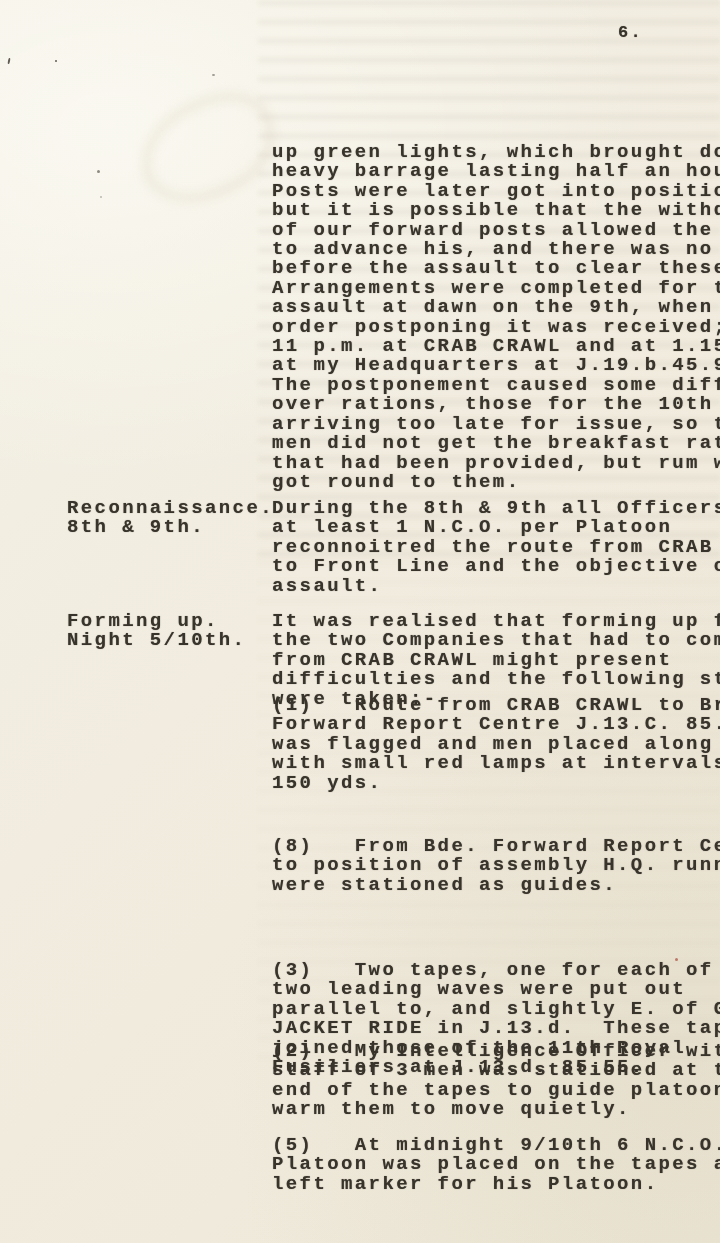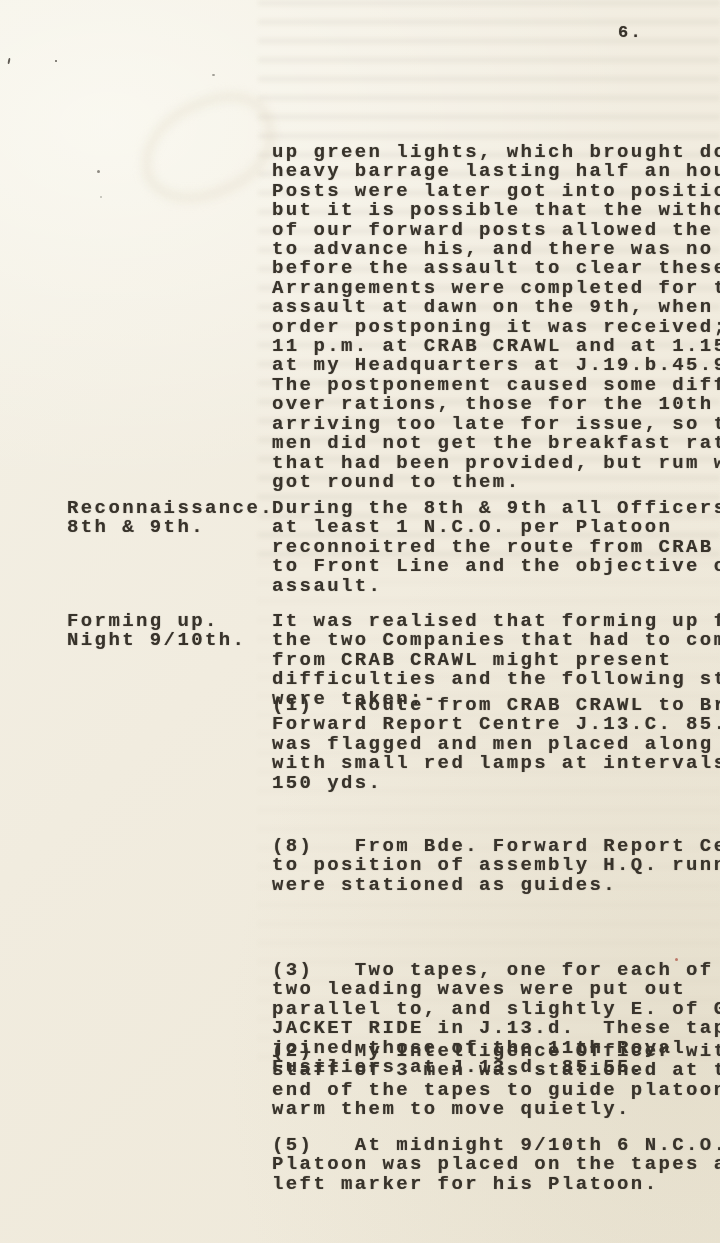--- a/index.html
+++ b/index.html
@@ -129,21 +129,21 @@
 
 <div id="sec1-label" class="typewritten margin-col">Reconnaissance.
 8th &amp; 9th.</div>
 <div id="sec1-body" class="typewritten body-col">During the 8th &amp; 9th all Officers and
 at least 1 N.C.O. per Platoon
 reconnoitred the route from CRAB CRAWL
 to Front Line and the objective of the
 assault.</div>
 
 <div id="sec2-label" class="typewritten margin-col">Forming up.
-Night 9/10th.</div>
+Night 5/10th.</div>
 <div id="sec2-body" class="typewritten body-col">It was realised that forming up for
 the two Companies that had to come
 from CRAB CRAWL might present
 difficulties and the following steps
 were taken:-</div>
 
 <div id="sec3-body" class="typewritten body-col">(1)   Route from CRAB CRAWL to Brigade
 Forward Report Centre J.13.C. 85.00
 was flagged and men placed along it
 with small red lamps at intervals of

